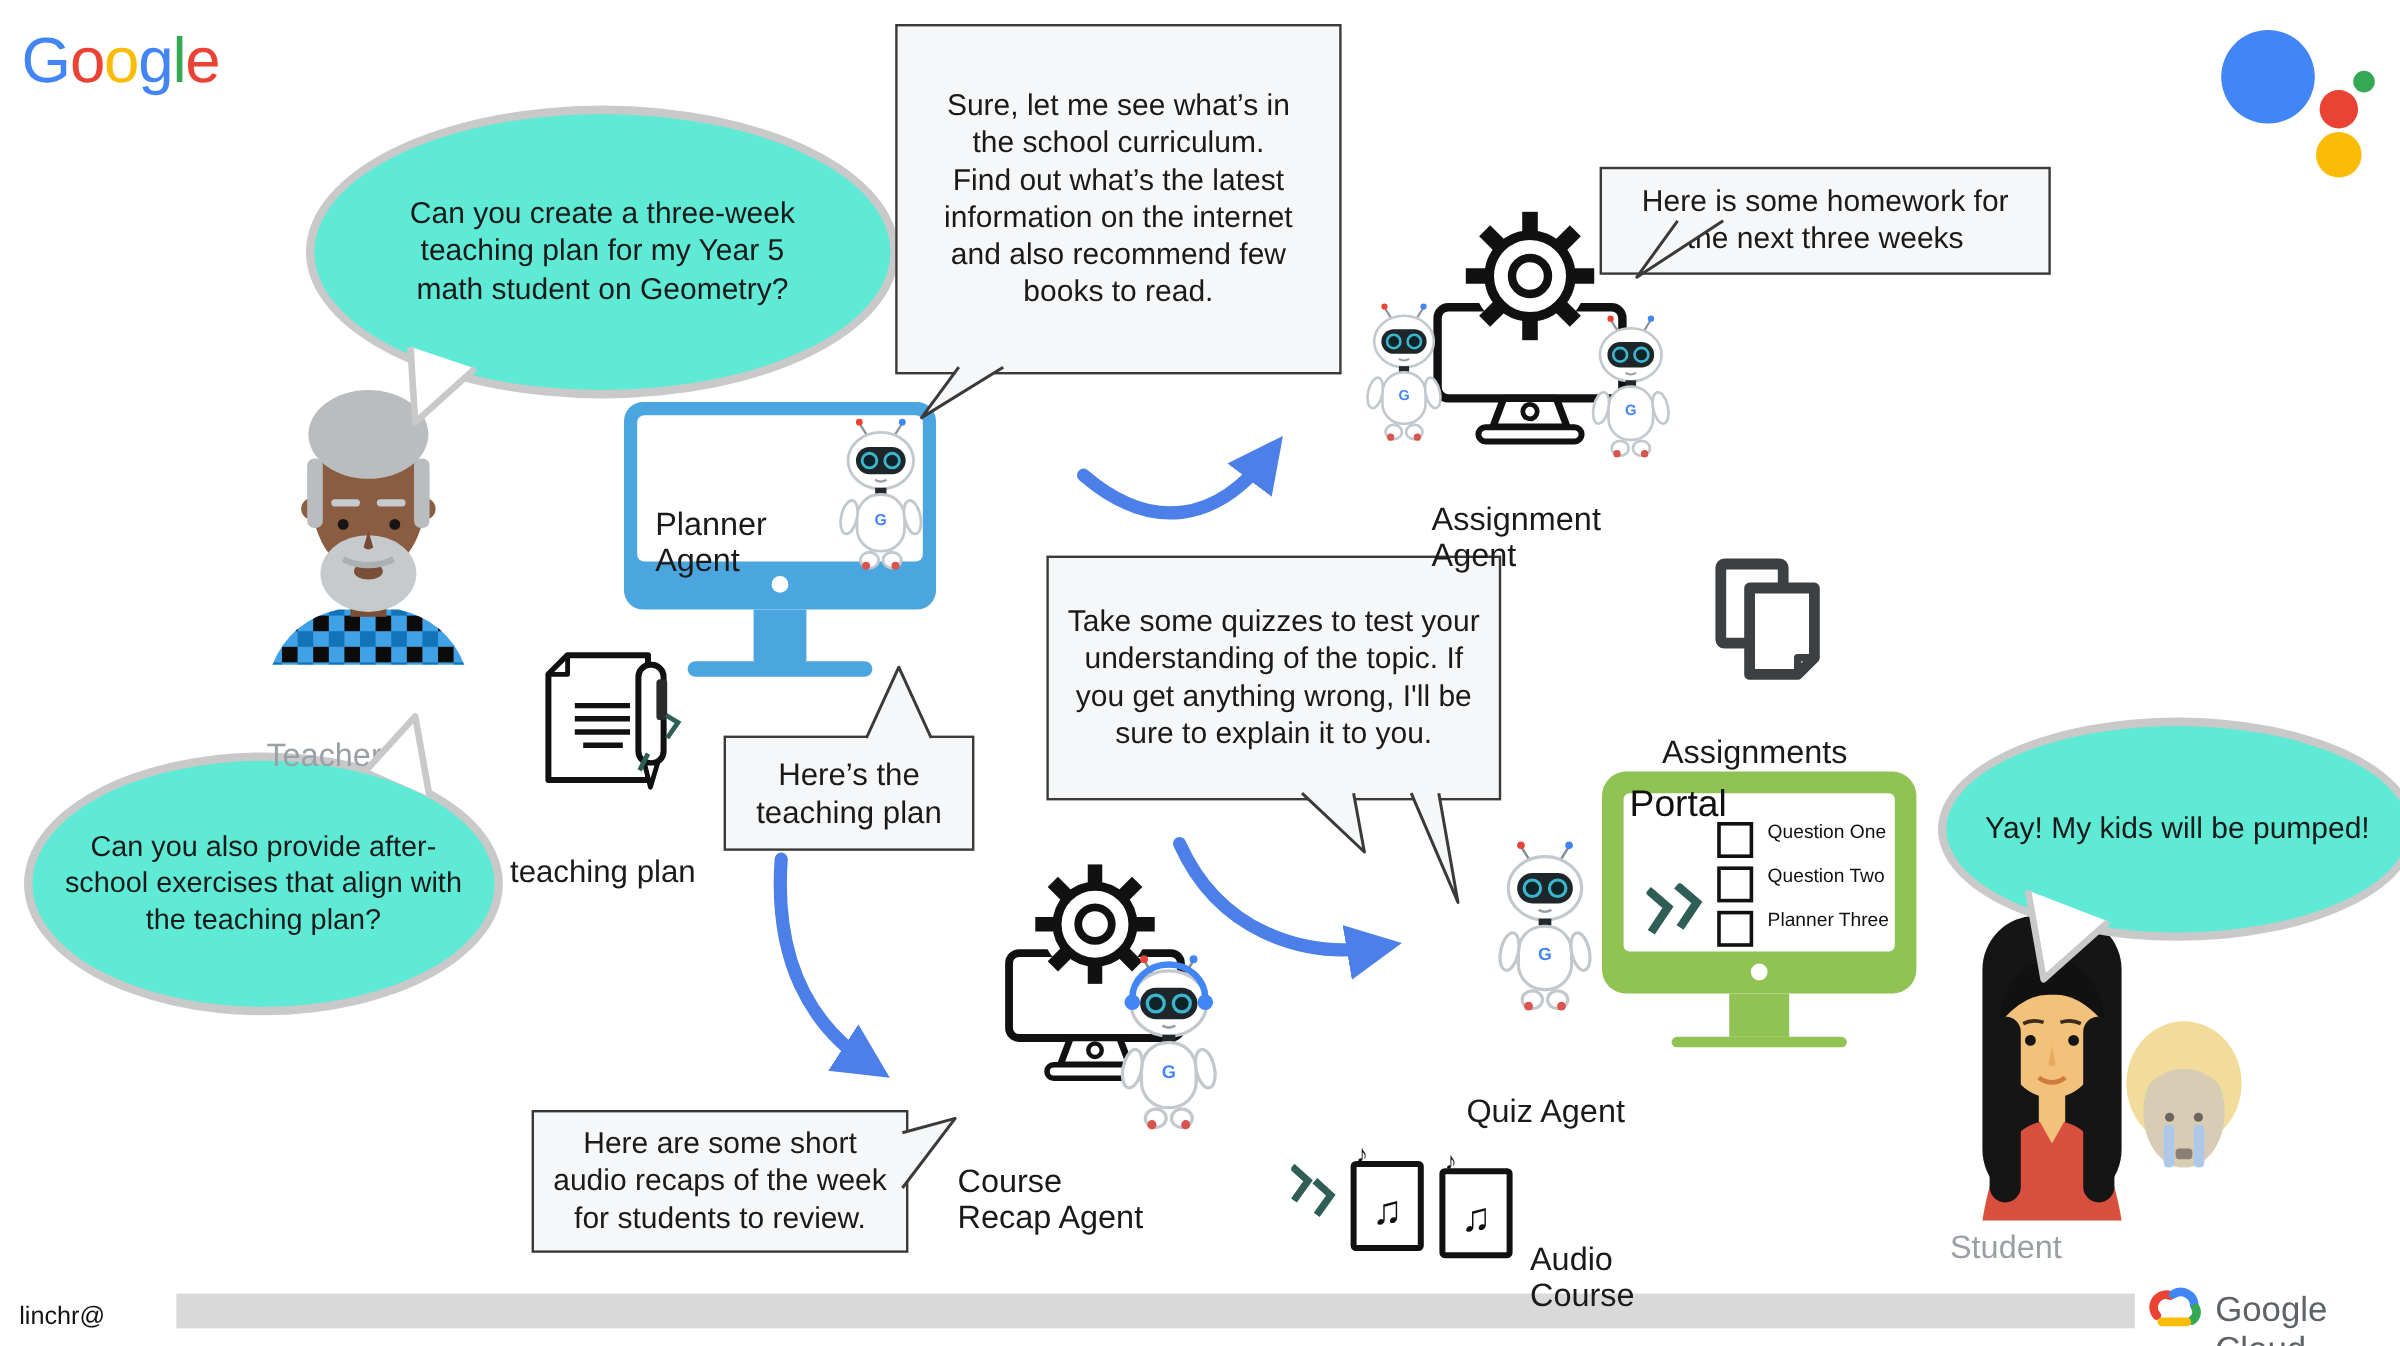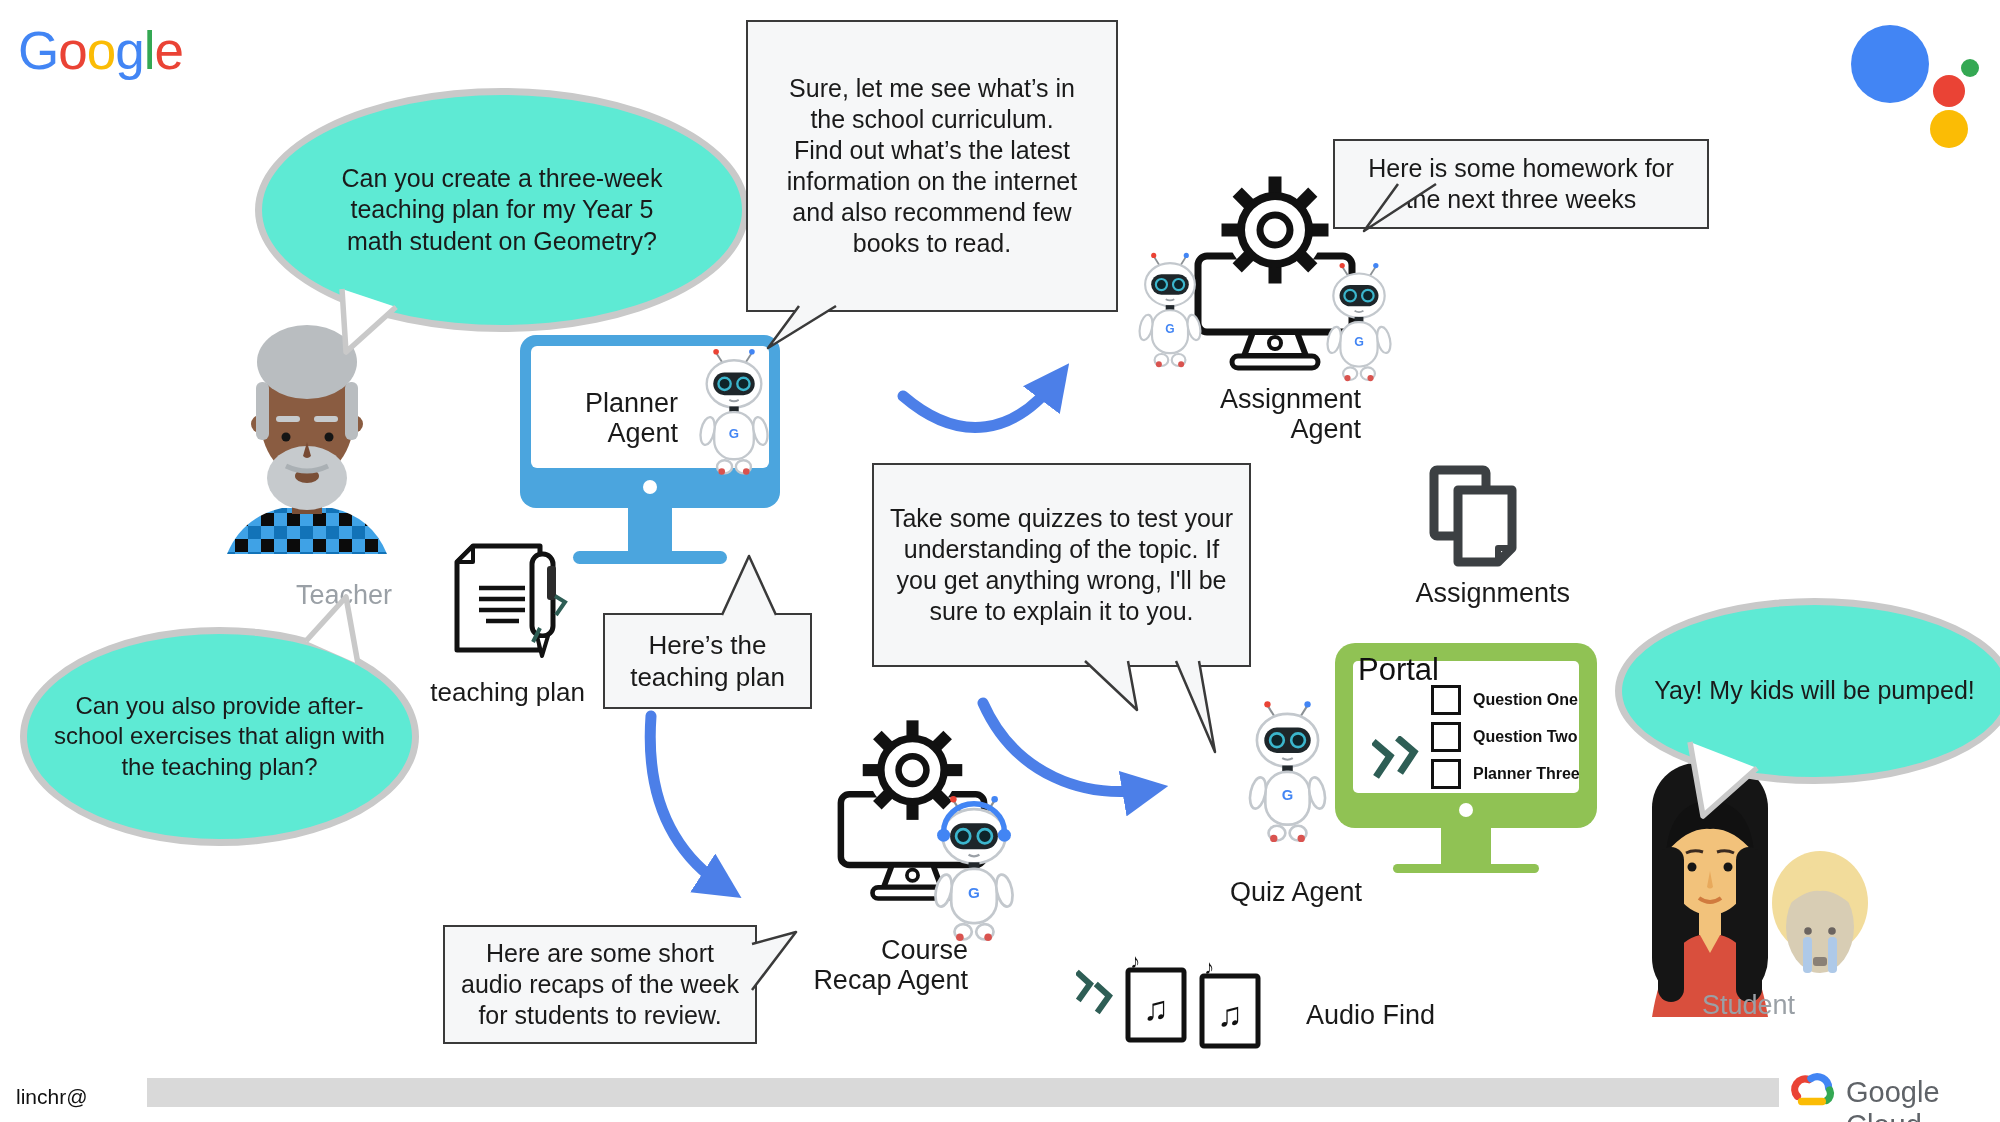--- a/index.html
+++ b/index.html
@@ -7,25 +7,25 @@
           font-family:"Liberation Sans",sans-serif;color:#1a1a1a;}
   .abs{position:absolute;}
   
   .ellipse-bubble{position:absolute;background:#5eead4;border:7px solid #c9c9c9;border-radius:50%;
     display:flex;align-items:center;justify-content:center;text-align:center;z-index:10;}
   .ellipse-bubble .txt{font-size:25px;line-height:1.26;color:#1a1a1a;}
   
   .callout{position:absolute;background:#f6f7f8;border:2.5px solid #3a3a3a;
     display:flex;align-items:center;justify-content:center;text-align:center;z-index:10;}
   .callout .txt{font-size:25px;line-height:1.24;color:#1a1a1a;}
-  .label{position:absolute;text-align:right;font-size:27px;line-height:1.12;color:#1a1a1a;z-index:12;}
+  .label{position:absolute;text-align:left;font-size:27px;line-height:1.12;color:#1a1a1a;z-index:12;margin-top:34px;}
   .label.gray{color:#9aa0a6;}
   .glogo{position:absolute;left:18px;top:20px;font-size:53px;font-weight:500;letter-spacing:-1px;z-index:12;}
   .dot{position:absolute;border-radius:50%;}
-  .checkrow{position:absolute;display:flex;align-items:center;z-index:12;font-weight:bold;}
+  .checkrow{position:absolute;display:flex;align-items:flex-start;z-index:12;}
   .checkbox{width:24px;height:24px;border:3px solid #111;background:#fff;margin-right:12px;flex:0 0 auto;}
   .checklabel{font-size:16px;color:#111;}
   .portal-title{position:absolute;font-size:31px;color:#111;z-index:12;}
   #overlay{position:absolute;left:0;top:0;z-index:50;pointer-events:none;}
   .arrow{stroke:var(--arrow,#4C7FE8);stroke-width:11;fill:none;stroke-linecap:round;}
   .tailbox{fill:#f6f7f8;stroke:#3a3a3a;stroke-width:2.5;stroke-linejoin:round;}
   .tailgray{fill:#fff;stroke:#c9c9c9;stroke-width:5.5;stroke-linejoin:round;}
   .robot{position:absolute;z-index:20;}
   .gear-monitor{position:absolute;z-index:6;}
   .planner-frame{fill:var(--planner,#4BA5DE);}
@@ -331,21 +331,21 @@
   </svg>
   <svg class="abs" style="left:1192px;top:958px;z-index:6;" width="75" height="95" viewBox="0 0 75 95">
     <rect x="10" y="18" width="56" height="70" rx="2" fill="#fff" stroke="#111" stroke-width="5"></rect>
     <text x="38" y="68" font-size="34" fill="#111" text-anchor="middle">♫</text>
     <text x="12" y="16" font-size="20" fill="#111">♪</text>
   </svg>
   <svg class="abs" style="left:1076px;top:968px;z-index:6;" width="45" height="60" viewBox="0 0 45 60">
     <path d="M 3 6 L 14 16 L 4 30" stroke="#2E5E55" stroke-width="6" fill="none" stroke-linecap="square"></path>
     <path d="M 22 18 L 33 28 L 23 42" stroke="#2E5E55" stroke-width="6" fill="none" stroke-linecap="square"></path>
   </svg>
-  <div class="label" style="left:1275px;top:1000px;width:160px;">Audio Find</div>
+  <div class="label" style="left:1275px;top:1000px;width:160px;">Audio Course</div>
 
   <div class="ellipse-bubble" style="left:1615px;top:598px;width:385px;height:172px;">
     <div class="txt" style="width:350px;">Yay! My kids will be pumped!</div>
   </div>
 
   <svg class="abs" style="left:1620px;top:755px;z-index:5;" width="180" height="265" viewBox="0 0 180 265">
     <rect x="32" y="8" width="116" height="240" rx="45" fill="#151515"></rect>
     <ellipse cx="90" cy="108" rx="42" ry="52" fill="#F2C27B"></ellipse>
     <path d="M 46 98 Q 50 48 90 45 Q 130 48 134 98 Q 112 72 90 74 Q 68 72 46 98 Z" fill="#111"></path>
     <path d="M 66 98 Q 74 94 83 97" stroke="#3a2a20" stroke-width="3" fill="none"></path>

